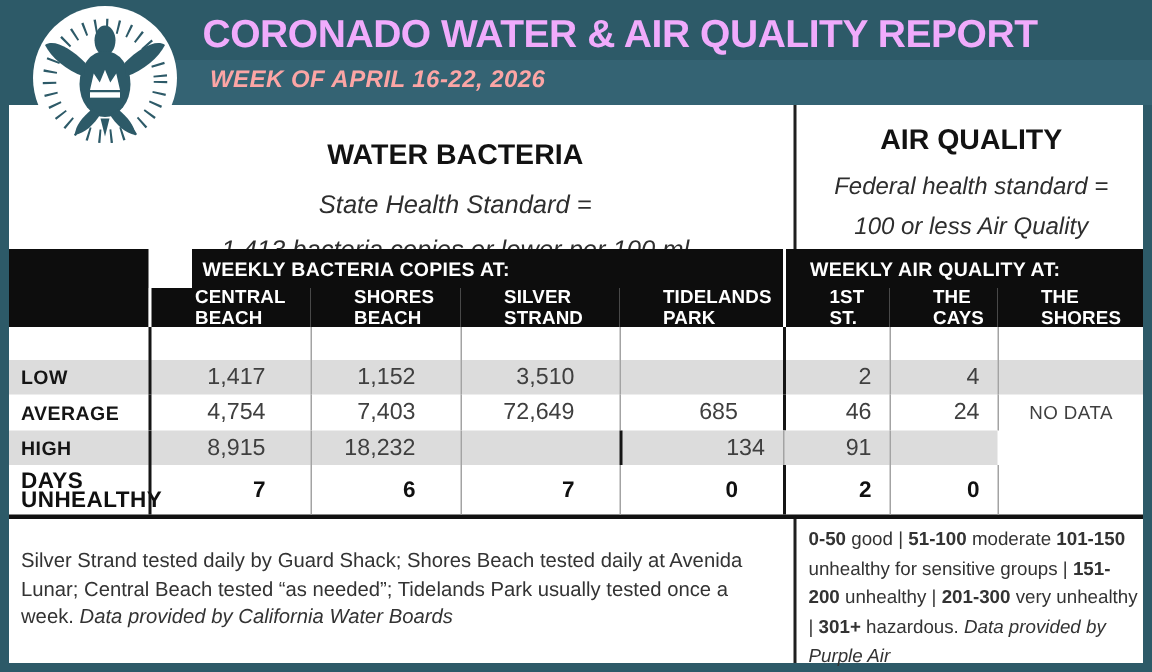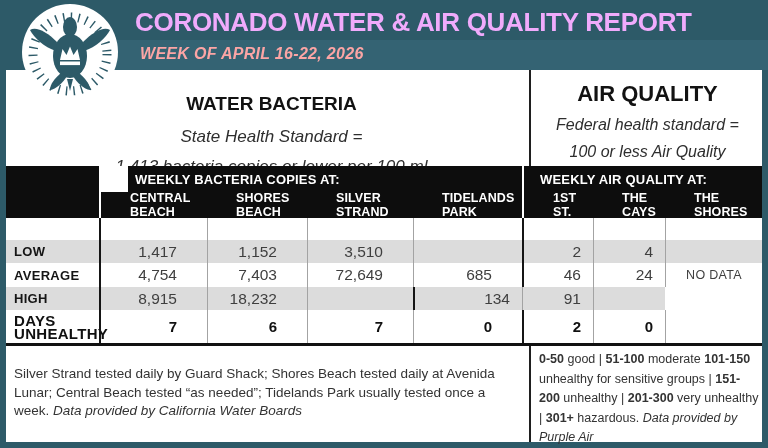--- a/index.html
+++ b/index.html
@@ -16,24 +16,24 @@
     font-size:26px;letter-spacing:-0.3px;white-space:nowrap;
   }
   .hdr-week{
     position:absolute;left:140px;top:45px;color:#fca5a5;font-weight:bold;
     font-size:16px;letter-spacing:0.3px;white-space:nowrap;font-style:italic;
   }
   .logo{position:absolute;left:22px;top:4px;width:96px;height:96px;z-index:6;}
   
   .standards{position:absolute;left:6px;top:70px;width:756px;height:96px;background:#ffffff;}
   .vdiv{position:absolute;left:523px;top:0;bottom:0;width:2px;background:#1f1f1f;}
-  .std-water{position:absolute;left:24px;top:22px;width:483px;text-align:center;}
+  .std-water{position:absolute;left:56px;top:22px;width:483px;text-align:center;}
   .std-air{position:absolute;left:527px;top:12px;width:229px;text-align:center;}
   .std-title-w{font-weight:bold;font-size:19px;color:#121212;line-height:24px;margin-bottom:6px;}
-  .std-title-a{font-weight:bold;font-size:22px;color:#121212;line-height:24px;margin-bottom:5px;}
+  .std-title-a{font-weight:bold;font-size:19px;color:#121212;line-height:24px;margin-bottom:5px;}
   .std-line-w{font-style:italic;font-size:17px;color:#2e2e2e;line-height:30px;}
   .std-line-a{font-style:italic;font-size:16px;color:#2e2e2e;line-height:27px;}
   
   .tbl{
     position:absolute;left:6px;top:166px;width:756px;height:177px;background:#ffffff;
     display:grid;border-bottom:3px solid #111111;box-sizing:content-box;
     grid-template-columns:93px 108px 100px 106px 109px 71px 72px 97px;
     grid-template-rows:26px 26px 22px 23px 24px 23px 33px;
   }
   .band{background:#0d0d0d;color:#ffffff;display:flex;align-items:center;padding-left:29px;}

